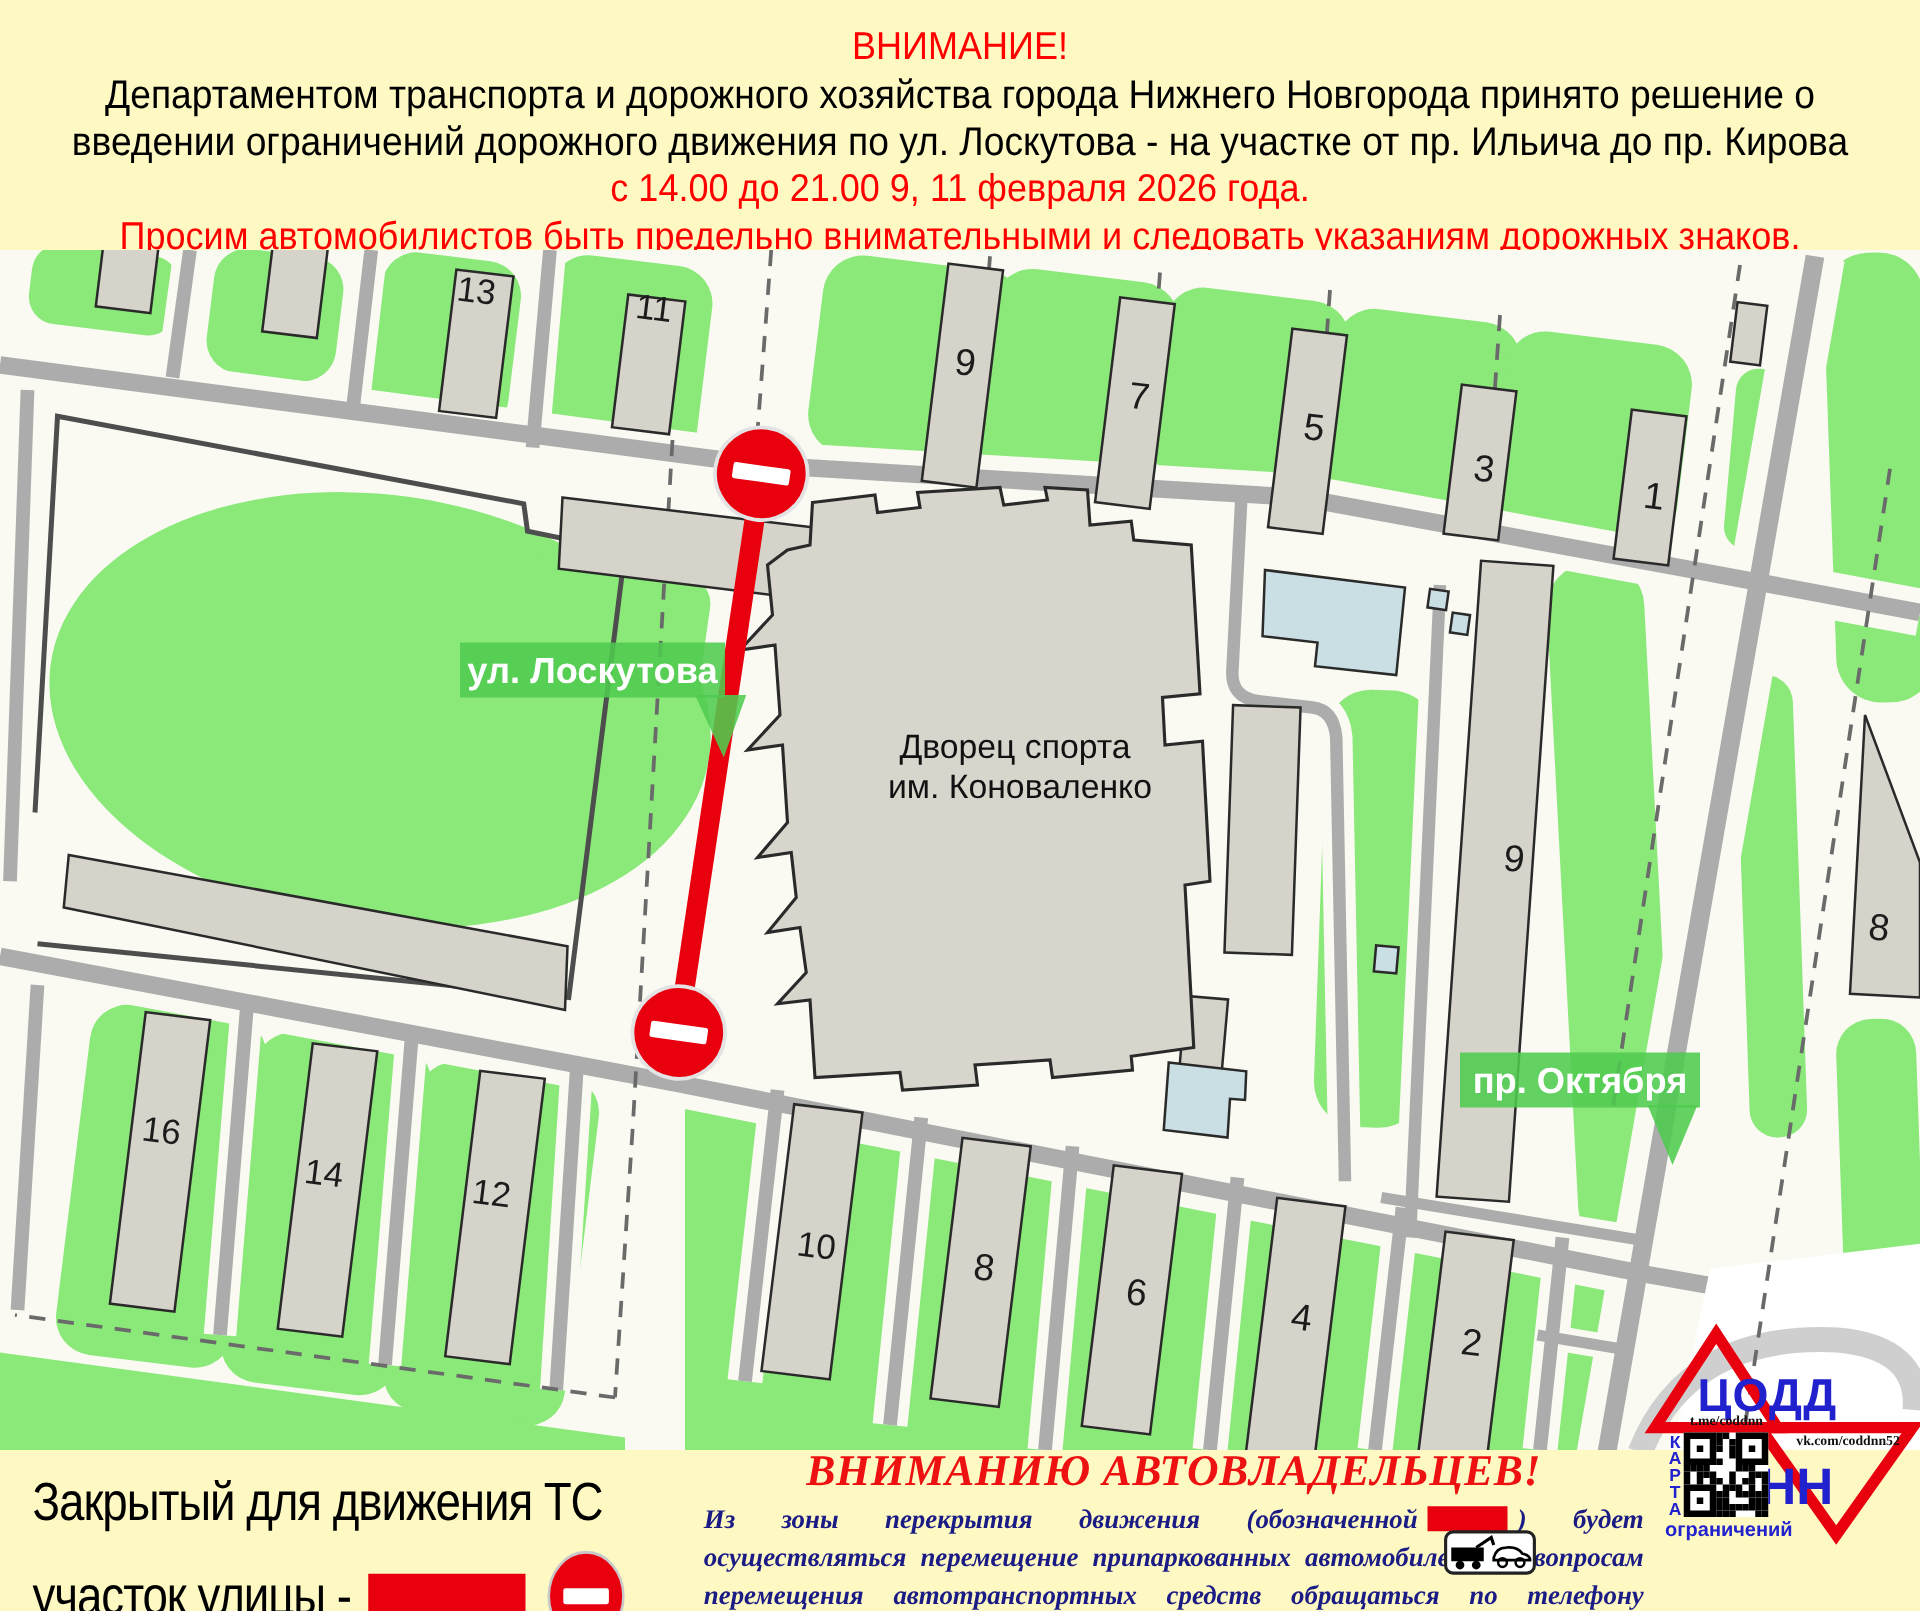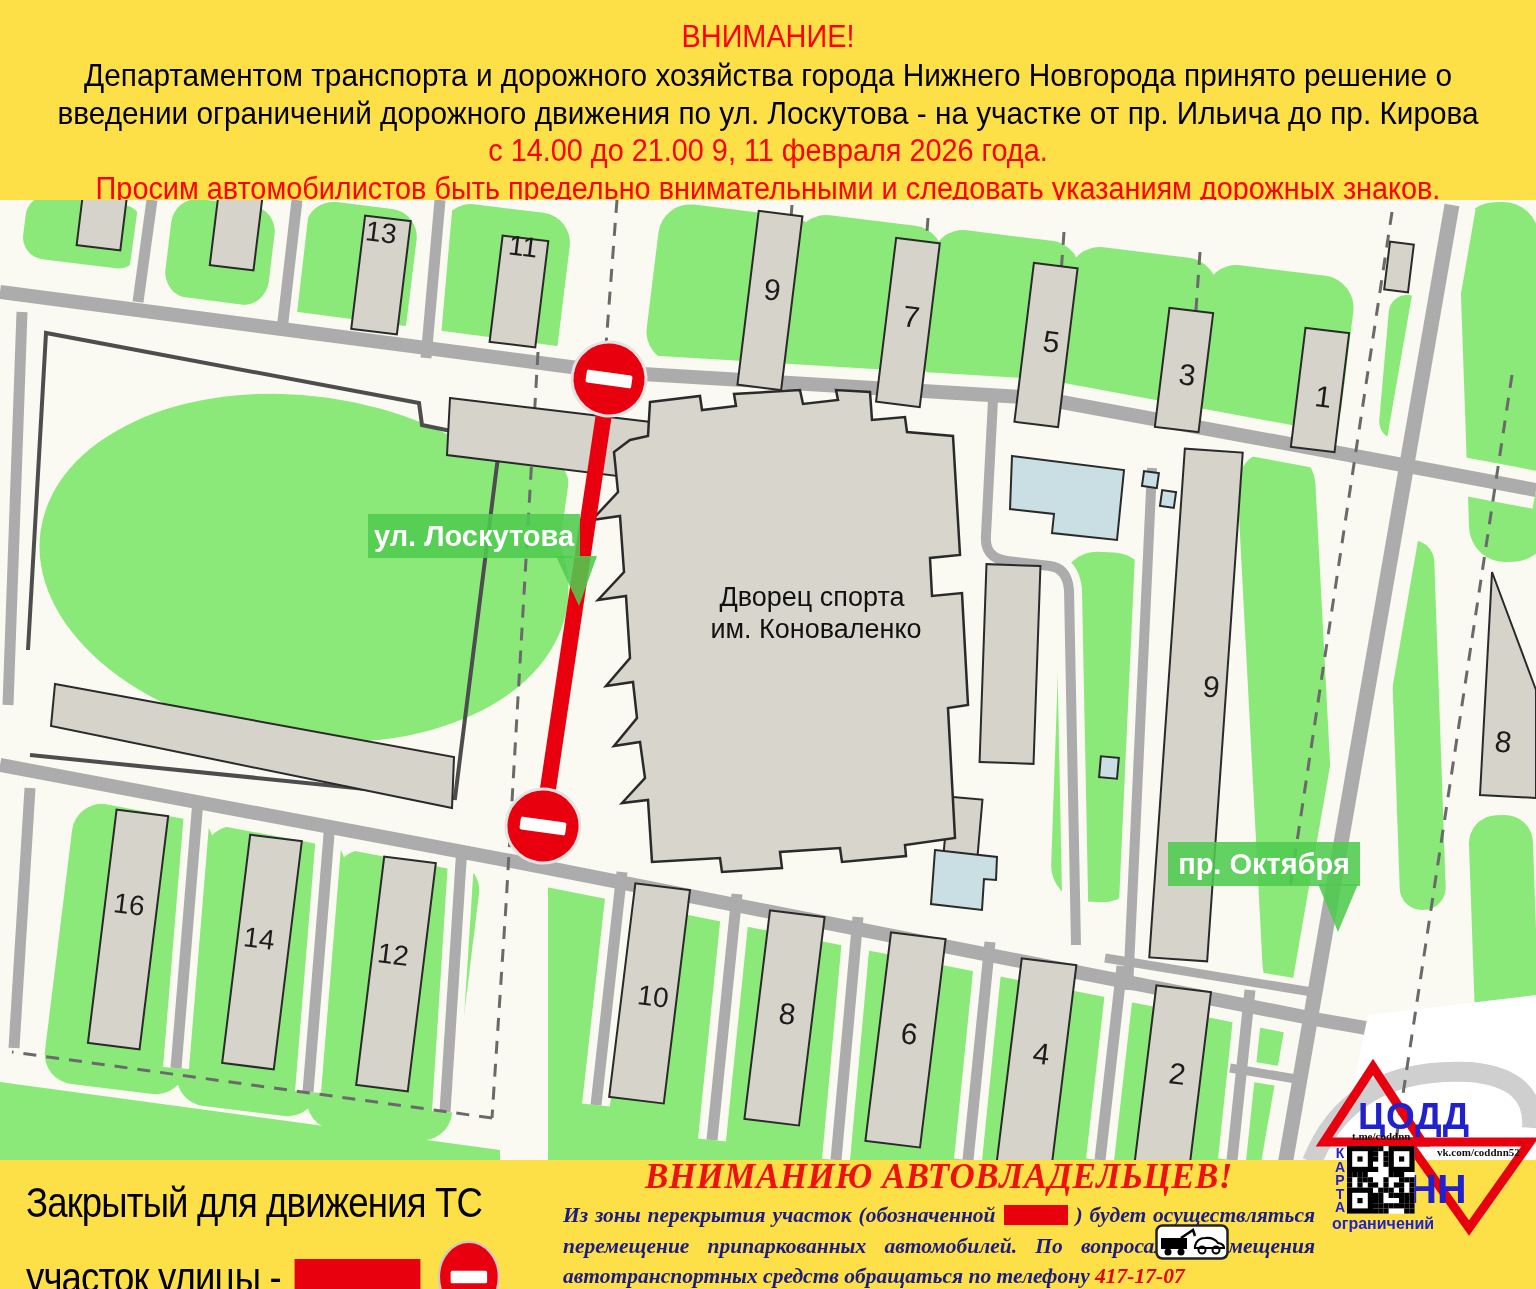--- a/index.html
+++ b/index.html
@@ -1,16 +1,16 @@
 <!DOCTYPE html>
 <html><head>
 <meta charset="utf-8">
 <style>
   html,body{margin:0;padding:0;background:#888;}
-  #page{position:relative;width:1536px;height:1289px;background:#fde047;overflow:hidden;
+  #page{position:relative;width:1536px;height:1289px;background:#fef9c3;overflow:hidden;
         font-family:"Liberation Sans",sans-serif;}
   
   .header{position:absolute;top:18px;left:0;width:1536px;text-align:center;}
   .header div{line-height:38px;white-space:nowrap;transform:scaleX(.93);transform-origin:center;}
   .h-red{color:#ff0000;font-size:31px;}
   .h-black{color:#000;font-size:32px;}
   
   #map{position:absolute;top:200px;left:0;}
   
   .legend{position:absolute;left:26px;top:1178px;width:560px;color:#000;}
@@ -234,21 +234,21 @@
       <span class="red-bar"></span>
       <svg width="80" height="80" viewBox="-40 -40 80 80">
         <circle r="36" fill="#e8000f" stroke="#c9c9c9" stroke-width="2.5"></circle>
         <rect x="-22" y="-6.5" width="44" height="13" rx="2" fill="#fff"></rect>
       </svg>
     </div>
   </div>
 
   <div class="notice">
     <div class="title">ВНИМАНИЮ АВТОВЛАДЕЛЬЦЕВ!</div>
-    <div class="body"><span>Из зоны перекрытия участок (обозначенной</span><span class="swatch"></span><span>) будет осуществляться перемещение припаркованных автомобилей. По вопросам перемещения автотранспортных средств обращаться по телефону</span> <span class="phone">417-17-07</span></div>
+    <div class="body"><span>Из зоны перекрытия движения (обозначенной</span><span class="swatch"></span><span>) будет осуществляться перемещение припаркованных автомобилей. По вопросам перемещения автотранспортных средств обращаться по телефону</span> <span class="phone">417-17-07</span></div>
     <svg class="tow" width="74" height="36" viewBox="0 0 74 36">
       <rect x="1.5" y="1.5" width="71" height="33" rx="6" fill="#fff" stroke="#222" stroke-width="2.5"></rect>
       <rect x="6" y="14" width="26" height="11" fill="#000"></rect>
       <path d="M26,14 L38,6 L40,12" fill="none" stroke="#000" stroke-width="2.5"></path>
       <circle cx="13" cy="28" r="3.5" fill="#000"></circle>
         <circle cx="26" cy="28" r="3.5" fill="#000"></circle>
       <path d="M40,22 q2,-8 10,-8 q9,-1 13,5 q6,1 6,5 l-29,0 Z" fill="none" stroke="#000" stroke-width="2.2"></path>
       <circle cx="47" cy="26" r="3.5" fill="none" stroke="#000" stroke-width="2"></circle>
       <circle cx="61" cy="26" r="3.5" fill="none" stroke="#000" stroke-width="2"></circle>
     </svg>

